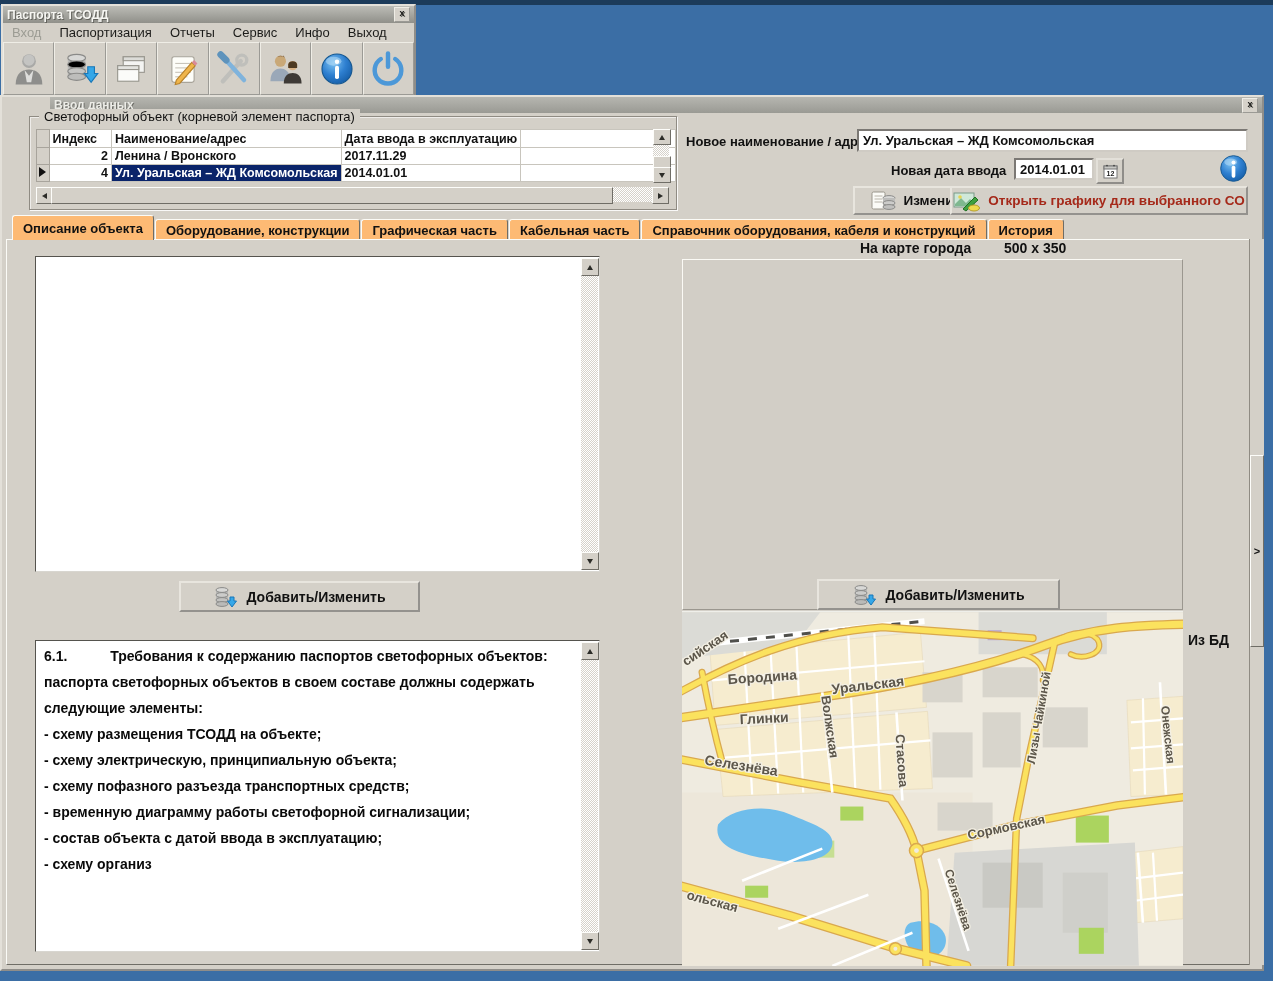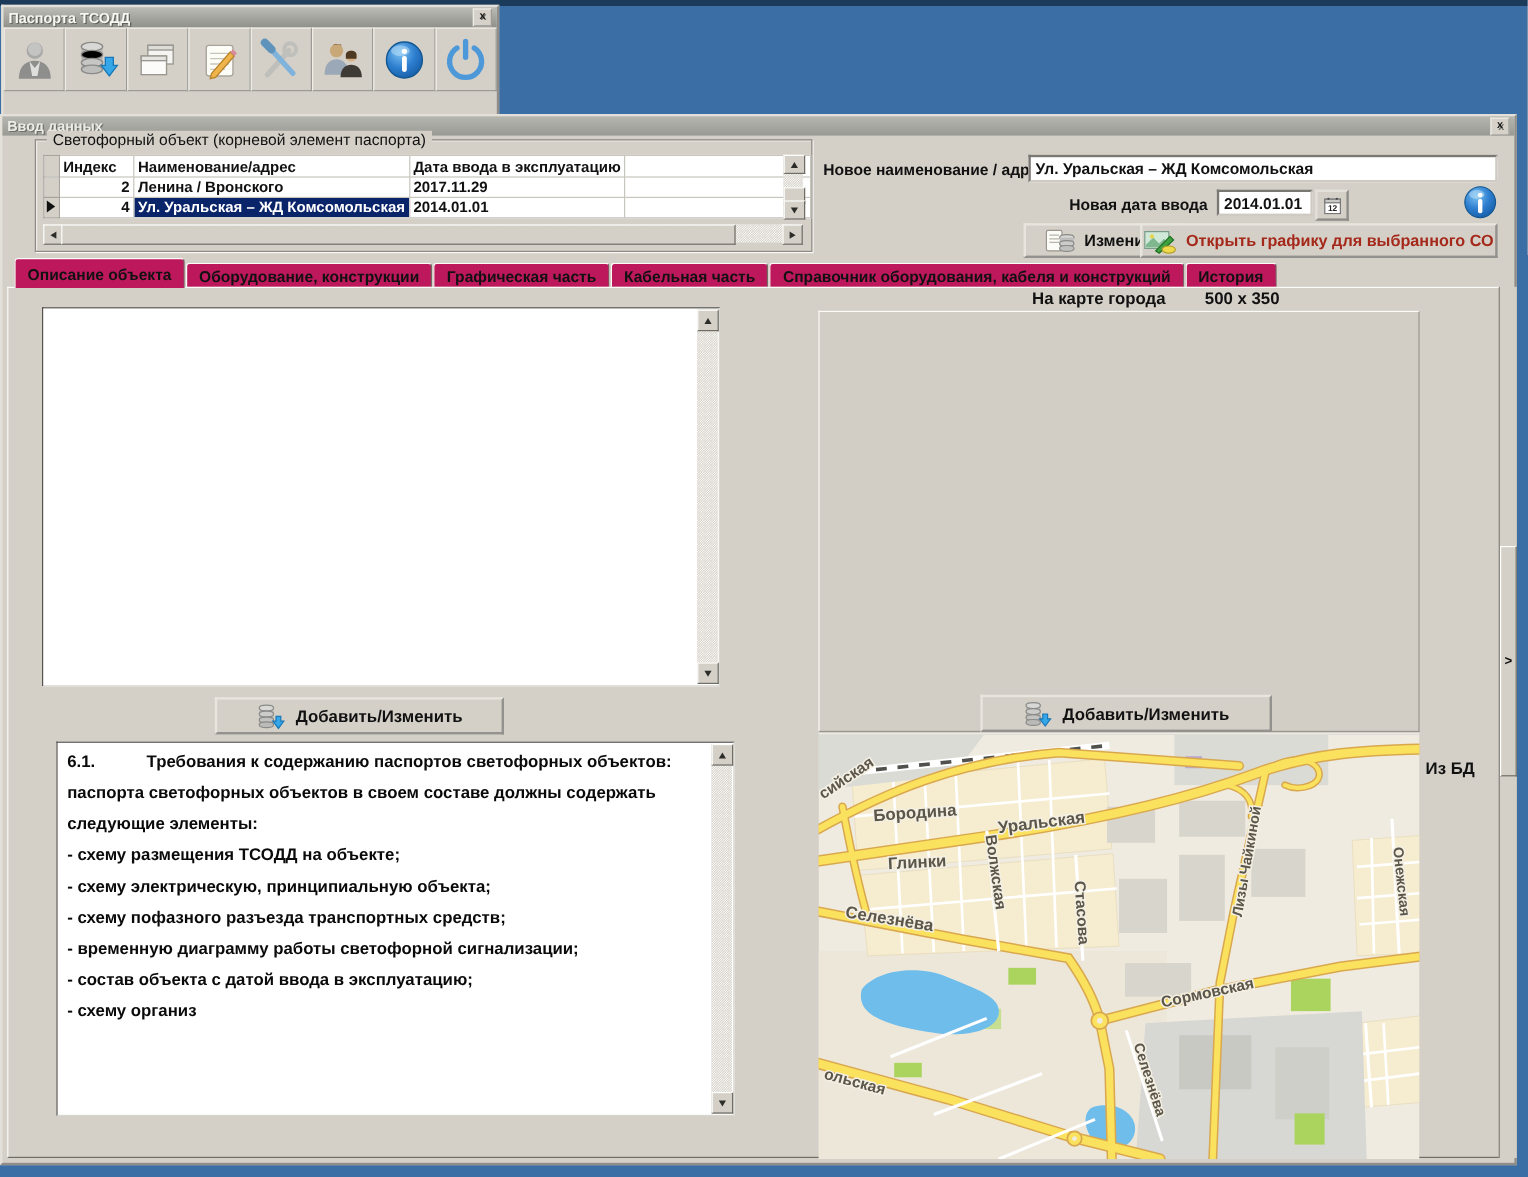--- a/index.html
+++ b/index.html
@@ -41,37 +41,37 @@
   #menu-bar{display:flex;height:19px;align-items:center;background:#D4D0C8;font-size:13px;color:#1C1C1A;}
   .menu-item{padding:2px 9px;}
   .menu-item.disabled{color:#9C9C94;}
   #toolbar{display:flex;height:52px;}
   .tb-btn{width:50px;height:51px;border:1px outset #EFEDE6;background:#D4D0C8;
     display:flex;align-items:center;justify-content:center;}
 
   
   #input-window{left:0;top:95px;width:1264px;height:876px;background:#D4D0C8;border:2px outset #E3E0D9;box-sizing:border-box;}
   #iw-titlebar{height:16px;background:linear-gradient(#B6B6B0,#9A9A94);display:flex;align-items:center;
-    padding:0 4px;color:#ECECE7;font-weight:bold;font-size:12px;text-shadow:1px 1px 0 #6E6E68;}
+    padding:0 4px;color:#ECECE7;font-weight:bold;font-size:12px;text-shadow:1px 1px 0 #6E6E68;margin-left:48px;}
 
   
   #groupbox{left:27px;top:19px;width:646px;height:92px;background:#D4D0C8;}
   #groupbox-label{position:absolute;left:9px;top:-8px;background:#D4D0C8;padding:0 5px;font-size:13px;font-weight:normal;color:#111;}
   #obj-table{position:absolute;left:6px;top:12px;border-collapse:collapse;table-layout:fixed;background:#fff;
     border:1px solid #7E7C76;font-size:12.5px;font-weight:bold;color:#111;}
   #obj-table td,#obj-table th{border:1px solid #C8C5BD;padding:0 3px;white-space:nowrap;overflow:hidden;height:16px;text-align:left;}
   #obj-table th{height:17px;background:#FFFFFF;}
   #obj-table .selcol{background:#D4D0C8;border-color:#A8A49C;padding:0;}
   #obj-table .idx{text-align:right;}
   .cell-selected{background:#0A246A;color:#FFFFFF;}
 
   
   #tab-bar{left:10px;top:119px;height:24px;display:flex;align-items:flex-end;}
   .tab{height:20px;display:flex;align-items:center;padding:0 10px;font-size:13px;font-weight:bold;color:#111;
-    background:#be185d;border:1px solid;border-color:#FBFBF7 #6F6D66 #6F6D66 #FBFBF7;border-bottom:none;
+    background:#fdba74;border:1px solid;border-color:#FBFBF7 #6F6D66 #6F6D66 #FBFBF7;border-bottom:none;
     border-radius:3px 3px 0 0;margin-right:1px;}
   .tab.active{height:24px;position:relative;z-index:6;box-shadow:0 2px 0 #D4D0C8;}
 
   #tab-panel{left:4px;top:142px;width:1244px;height:726px;background:#D4D0C8;
     border:1px solid;border-color:#FBFBF7 #6F6D66 #6F6D66 #FBFBF7;box-sizing:border-box;}
 
   
   .whitebox{background:#FFFFFF;border:1px solid;border-color:#55534E #D8D6D0 #D8D6D0 #55534E;box-sizing:border-box;}
   .vsb{position:absolute;top:1px;right:1px;bottom:1px;width:17px;}
   .vsb .sb-btn{position:absolute;left:0;width:16px;height:16px;}
@@ -99,20 +99,28 @@
 </style>
 </head>
 <body>
 
 <div id="top-strip" class="abs"></div>
 
 <div id="main-window" class="abs">
   <div class="titlebar">
     <span>Паспорта ТСОДД</span>
     <span class="close-btn">x</span>
+  </div>
+  <div id="menu-bar">
+    <span class="menu-item disabled">Вход</span>
+    <span class="menu-item">Паспортизация</span>
+    <span class="menu-item">Отчеты</span>
+    <span class="menu-item">Сервис</span>
+    <span class="menu-item">Инфо</span>
+    <span class="menu-item">Выход</span>
   </div>
   <div id="toolbar">
     <div class="tb-btn">
       <svg width="40" height="40" viewBox="0 0 36 36">
         <circle cx="18" cy="11" r="6.2" fill="#A9A9A7"></circle>
           <circle cx="18" cy="10" r="5" fill="#C4C4C2"></circle>
         <path d="M6,32 C6,22 12,18.5 18,18.5 C24,18.5 30,22 30,32 Z" fill="#8E8E8C"></path>
         <path d="M14,19 L18,24 L22,19 L20,30 L16,30 Z" fill="#DEDEDC"></path>
       </svg>
     </div>
@@ -340,21 +348,21 @@
       <rect x="3" y="5" width="12" height="14" fill="#B9B9B7"></rect>
       <ellipse cx="9" cy="5" rx="6" ry="2.4" fill="#D8D8D6" stroke="#8A8A88"></ellipse>
       <ellipse cx="9" cy="10" rx="6" ry="2.4" fill="#CCCCCA" stroke="#8A8A88"></ellipse>
       <ellipse cx="9" cy="15" rx="6" ry="2.4" fill="#C2C2C0" stroke="#8A8A88"></ellipse>
       <ellipse cx="9" cy="19" rx="6" ry="2.4" fill="#BABAB8" stroke="#8A8A88"></ellipse>
       <path d="M17,12 L21,12 L21,16 L23.5,16 L19,22 L14.5,16 L17,16 Z" fill="#35A7E8" stroke="#1877B8"></path>
     </svg>
     <span>Добавить/Изменить</span>
   </div>
 
-  <div class="abs whitebox" style="left:33px;top:521px;width:565px;height:312px;margin-left:12px;">
+  <div class="abs whitebox" style="left:33px;top:543px;width:565px;height:312px;">
     <div id="req-text">6.1.           Требования к содержанию паспортов светофорных объектов: паспорта светофорных объектов в своем составе должны содержать следующие элементы:
 - схему размещения ТСОДД на объекте;
 - схему электрическую, принципиальную объекта;
 - схему пофазного разъезда транспортных средств;
 - временную диаграмму работы светофорной сигнализации;
 - состав объекта с датой ввода в эксплуатацию;
 - схему организ</div>
     <div class="vsb dither">
       <div class="sb-btn" style="top:0;">
           <span class="tri-up"></span>

